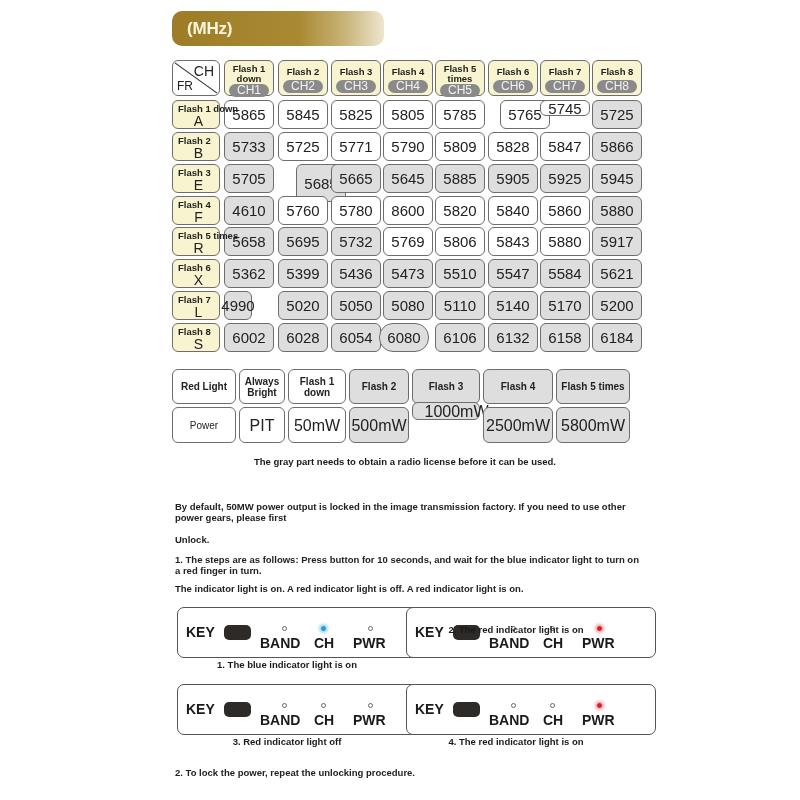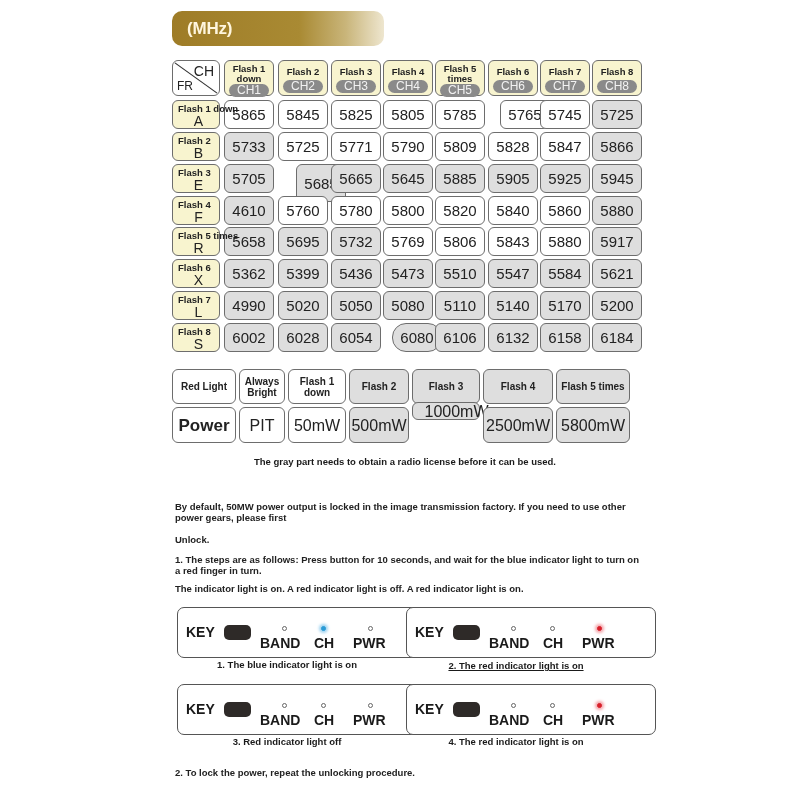--- a/index.html
+++ b/index.html
@@ -39,21 +39,21 @@
     font-size: 12px; line-height: 13px; margin-bottom: 2px;
   }
 
   .rowhead { flex-direction: column; justify-content: flex-start; align-items: flex-start; padding: 2px 0 0 5px; overflow: visible; }
   .rowhead .lbl { font-size: 9.5px; font-weight: bold; white-space: nowrap; line-height: 11px; position: relative; z-index: 3; }
   .rowhead .code { font-size: 14px; align-self: center; line-height: 14px; margin-top: 0px; }
 
   .power { position: absolute; left: 172px; top: 369px; }
   .power .cell { font-size: 10px; font-weight: bold; line-height: 11px; }
   .power .val { font-size: 16px; font-weight: normal; }
-  .power .val.bold { font-weight: bold; font-size: 17px; }
+  .power .val.bold { font-weight: normal; font-size: 10px; }
 
   .note-center {
     position: absolute; left: 250px; top: 456px; width: 310px; text-align: center;
     font-size: 9.5px; font-weight: bold; line-height: 12px;
   }
   .para { position: absolute; left: 175px; font-size: 9.5px; line-height: 11px; font-weight: bold; color: #222; width: 470px; }
 
   .panel {
     position: absolute; width: 250px; height: 51px; border: 1.5px solid #555; border-radius: 7px; background: #fff;
   }
@@ -115,21 +115,21 @@
     <div class="cell cream rowhead" style="left: 0px; top: 40px; width: 48px; height: 29px;">
       <span class="lbl">Flash 1 down</span>
                    <span class="code">A</span>
     </div>
     <div class="cell white" style="left: 52px; top: 40px; width: 50px; height: 29px;">5865</div>
     <div class="cell white" style="left: 106px; top: 40px; width: 50px; height: 29px;">5845</div>
     <div class="cell white" style="left: 159px; top: 40px; width: 50px; height: 29px;">5825</div>
     <div class="cell white" style="left: 211px; top: 40px; width: 50px; height: 29px;">5805</div>
     <div class="cell white" style="left: 263px; top: 40px; width: 50px; height: 29px;">5785</div>
     <div class="cell white" style="left: 328px; top: 40px; width: 50px; height: 29px;">5765</div>
-    <div class="cell white" style="left: 368px; top: 40px; width: 50px; height: 29px;">5745</div>
+    <div class="cell white" style="left: 368px; top: 40px; width: 50px; height: 16px;">5745</div>
     <div class="cell gray" style="left: 420px; top: 40px; width: 50px; height: 29px;">5725</div>
     <div class="cell cream rowhead" style="left: 0px; top: 72px; width: 48px; height: 29px;">
       <span class="lbl">Flash 2</span>
                    <span class="code">B</span>
     </div>
     <div class="cell gray" style="left: 52px; top: 72px; width: 50px; height: 29px;">5733</div>
     <div class="cell white" style="left: 106px; top: 72px; width: 50px; height: 29px;">5725</div>
     <div class="cell white" style="left: 159px; top: 72px; width: 50px; height: 29px;">5771</div>
     <div class="cell white" style="left: 211px; top: 72px; width: 50px; height: 29px;">5790</div>
     <div class="cell white" style="left: 263px; top: 72px; width: 50px; height: 29px;">5809</div>
@@ -148,21 +148,21 @@
     <div class="cell gray" style="left: 316px; top: 104px; width: 50px; height: 29px;">5905</div>
     <div class="cell gray" style="left: 368px; top: 104px; width: 50px; height: 29px;">5925</div>
     <div class="cell gray" style="left: 420px; top: 104px; width: 50px; height: 29px;">5945</div>
     <div class="cell cream rowhead" style="left: 0px; top: 136px; width: 48px; height: 29px;">
       <span class="lbl">Flash 4</span>
                    <span class="code">F</span>
     </div>
     <div class="cell gray" style="left: 52px; top: 136px; width: 50px; height: 29px;">4610</div>
     <div class="cell white" style="left: 106px; top: 136px; width: 50px; height: 29px;">5760</div>
     <div class="cell white" style="left: 159px; top: 136px; width: 50px; height: 29px;">5780</div>
-    <div class="cell white" style="left: 211px; top: 136px; width: 50px; height: 29px;">5800</div>
+    <div class="cell white" style="left: 211px; top: 136px; width: 50px; height: 29px;">8600</div>
     <div class="cell white" style="left: 263px; top: 136px; width: 50px; height: 29px;">5820</div>
     <div class="cell white" style="left: 316px; top: 136px; width: 50px; height: 29px;">5840</div>
     <div class="cell white" style="left: 368px; top: 136px; width: 50px; height: 29px;">5860</div>
     <div class="cell gray" style="left: 420px; top: 136px; width: 50px; height: 29px;">5880</div>
     <div class="cell cream rowhead" style="left: 0px; top: 167px; width: 48px; height: 29px;">
       <span class="lbl">Flash 5 times</span>
                    <span class="code">R</span>
     </div>
     <div class="cell gray" style="left: 52px; top: 167px; width: 50px; height: 29px;">5658</div>
     <div class="cell gray" style="left: 106px; top: 167px; width: 50px; height: 29px;">5695</div>
@@ -181,36 +181,36 @@
     <div class="cell gray" style="left: 159px; top: 199px; width: 50px; height: 29px;">5436</div>
     <div class="cell gray" style="left: 211px; top: 199px; width: 50px; height: 29px;">5473</div>
     <div class="cell gray" style="left: 263px; top: 199px; width: 50px; height: 29px;">5510</div>
     <div class="cell gray" style="left: 316px; top: 199px; width: 50px; height: 29px;">5547</div>
     <div class="cell gray" style="left: 368px; top: 199px; width: 50px; height: 29px;">5584</div>
     <div class="cell gray" style="left: 420px; top: 199px; width: 50px; height: 29px;">5621</div>
     <div class="cell cream rowhead" style="left: 0px; top: 231px; width: 48px; height: 29px;">
       <span class="lbl">Flash 7</span>
                    <span class="code">L</span>
     </div>
-    <div class="cell gray" style="left: 52px; top: 231px; width: 50px; height: 29px;">4990</div>
+    <div class="cell gray" style="left: 52px; top: 231px; width: 28px; height: 29px;">4990</div>
     <div class="cell gray" style="left: 106px; top: 231px; width: 50px; height: 29px;">5020</div>
     <div class="cell gray" style="left: 159px; top: 231px; width: 50px; height: 29px;">5050</div>
     <div class="cell gray" style="left: 211px; top: 231px; width: 50px; height: 29px;">5080</div>
     <div class="cell gray" style="left: 263px; top: 231px; width: 50px; height: 29px;">5110</div>
     <div class="cell gray" style="left: 316px; top: 231px; width: 50px; height: 29px;">5140</div>
     <div class="cell gray" style="left: 368px; top: 231px; width: 50px; height: 29px;">5170</div>
     <div class="cell gray" style="left: 420px; top: 231px; width: 50px; height: 29px;">5200</div>
     <div class="cell cream rowhead" style="left: 0px; top: 263px; width: 48px; height: 29px;">
       <span class="lbl">Flash 8</span>
                    <span class="code">S</span>
     </div>
     <div class="cell gray" style="left: 52px; top: 263px; width: 50px; height: 29px;">6002</div>
     <div class="cell gray" style="left: 106px; top: 263px; width: 50px; height: 29px;">6028</div>
     <div class="cell gray" style="left: 159px; top: 263px; width: 50px; height: 29px;">6054</div>
-    <div class="cell gray" style="left: 220px; top: 263px; width: 50px; height: 29px; border-radius: 14px;">6080</div>
+    <div class="cell gray" style="left: 207px; top: 263px; width: 50px; height: 29px; border-radius: 14px;">6080</div>
     <div class="cell gray" style="left: 263px; top: 263px; width: 50px; height: 29px;">6106</div>
     <div class="cell gray" style="left: 316px; top: 263px; width: 50px; height: 29px;">6132</div>
     <div class="cell gray" style="left: 368px; top: 263px; width: 50px; height: 29px;">6158</div>
     <div class="cell gray" style="left: 420px; top: 263px; width: 50px; height: 29px;">6184</div>
   </div>
 
 <div class="power" id="powerGrid">
     <div class="cell white" style="left: 0px; top: 0px; width: 64px; height: 35px; padding: 0px 3px;">Red Light</div>
     <div class="cell white" style="left: 67px; top: 0px; width: 46px; height: 35px; padding: 0px 3px;">Always Bright</div>
     <div class="cell white" style="left: 116px; top: 0px; width: 58px; height: 35px; padding: 0px 3px;">Flash 1 down</div>
@@ -249,21 +249,21 @@
     <div class="panel" style="left: 406px; top: 607px;">
       <span class="key">KEY</span>
                 <span class="btn"></span>
       <span class="led " style="left:104px"></span>
       <span class="lab" style="left:82px">BAND</span>
       <span class="led " style="left:143px"></span>
       <span class="lab" style="left:136px">CH</span>
       <span class="led red" style="left:190px"></span>
       <span class="lab" style="left:175px">PWR</span>
     </div>
-    <div class="caption" style="left: 421px; top: 660px; width: 190px; text-decoration: underline;">2. The red indicator light is on</div>
+    <div class="caption" style="left: 421px; top: 624px; width: 190px;">2. The red indicator light is on</div>
     <div class="panel" style="left: 177px; top: 684px;">
       <span class="key">KEY</span>
                 <span class="btn"></span>
       <span class="led " style="left:104px"></span>
       <span class="lab" style="left:82px">BAND</span>
       <span class="led " style="left:143px"></span>
       <span class="lab" style="left:136px">CH</span>
       <span class="led " style="left:190px"></span>
       <span class="lab" style="left:175px">PWR</span>
     </div>

